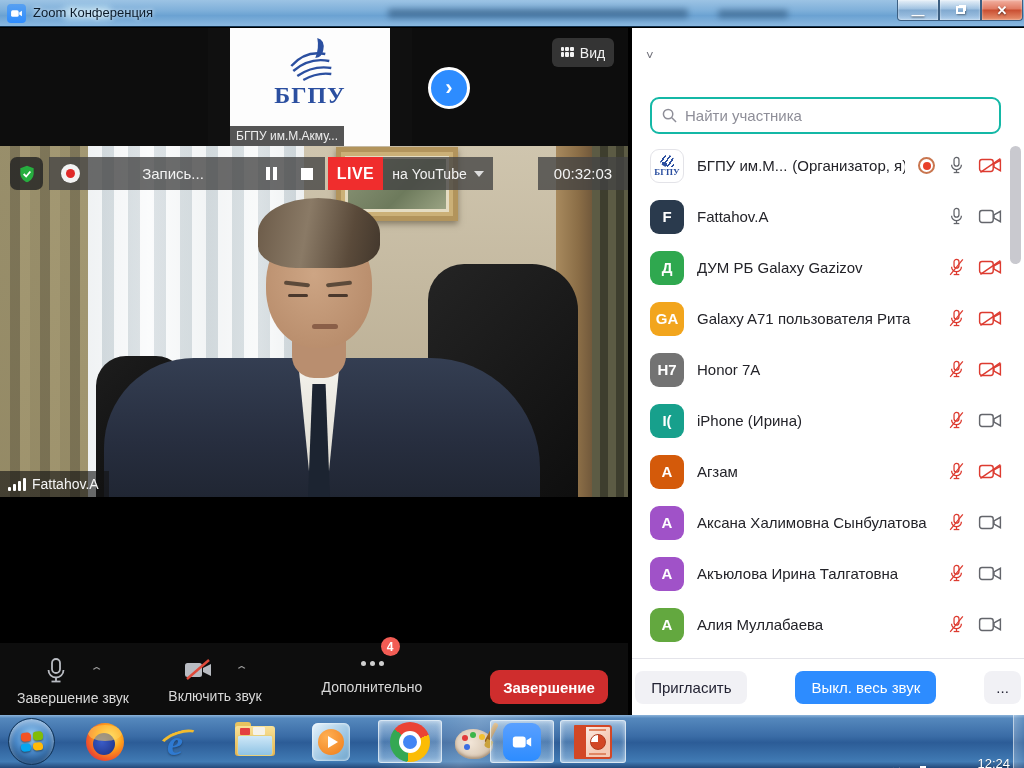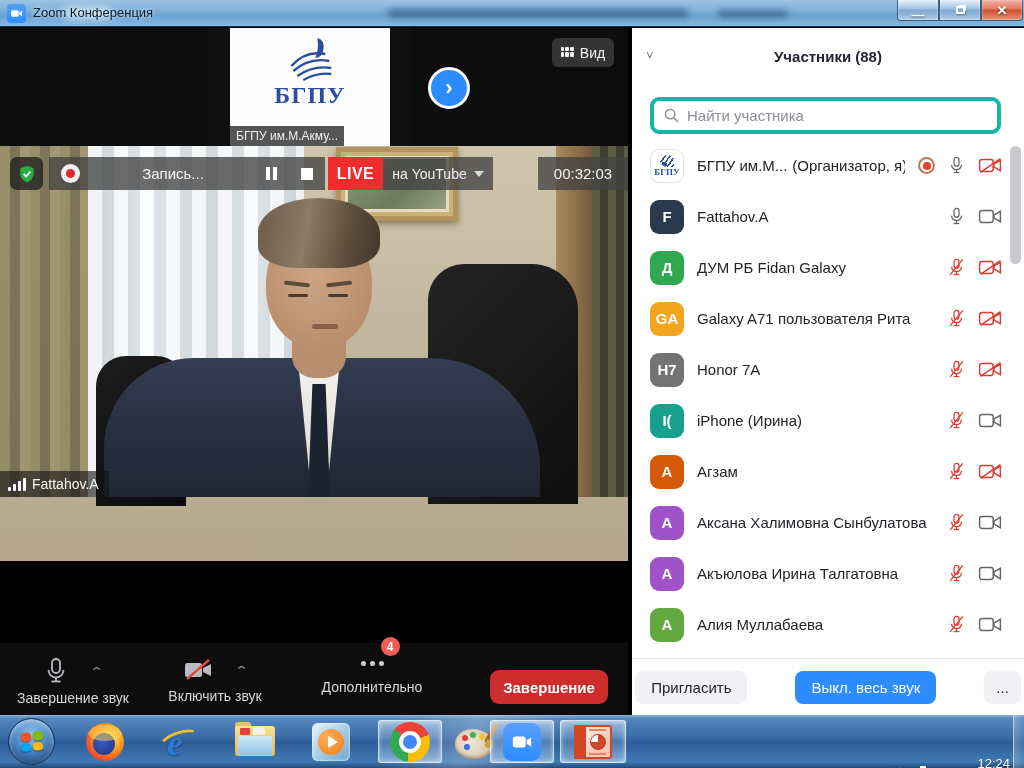--- a/index.html
+++ b/index.html
@@ -37,21 +37,21 @@
   #thumb-label { left:0; bottom:0; height:20px; max-width:160px; background:rgba(20,20,20,.72); color:#eee; font-size:12px;
     padding:3px 6px; white-space:nowrap; overflow:hidden; }
   #next-btn { left:428px; top:39px; width:42px; height:42px; border-radius:50%; background:#2d8cff; border:3px solid #fff;
     display:flex; align-items:center; justify-content:center; color:#fff; font-size:22px; font-weight:bold; }
   #view-btn { left:552px; top:10px; width:62px; height:29px; border-radius:6px; background:rgba(58,58,58,.88);
     display:flex; align-items:center; justify-content:center; gap:6px; color:#f2f2f2; font-size:14px; }
   .grid-icon { width:13px; height:11px; display:grid; grid-template-columns:1fr 1fr 1fr; grid-template-rows:4px 5px; gap:1px; }
   .grid-icon i { background:#f2f2f2; border-radius:1px; }
 
   
-  #video { left:0; top:146px; width:628px; height:415px; overflow:hidden; background:linear-gradient(180deg,#cfc5ae,#b4a78b); }
+  #video { left:0; top:146px; width:628px; height:351px; overflow:hidden; background:linear-gradient(180deg,#cfc5ae,#b4a78b); }
   .drape-left { left:0; top:0; width:92px; height:351px;
     background:repeating-linear-gradient(90deg,#8f855f 0 10px,#6f6749 10px 20px,#9b9068 20px 30px); opacity:.85; }
   .window { left:88px; top:0; width:216px; height:351px;
     background:linear-gradient(90deg,#dde3e6,#f6f8f9 28%,#e3e8ea 55%,#f2f5f6 80%,#d8dee1); }
   .window::after { content:""; position:absolute; inset:0;
     background:repeating-linear-gradient(90deg,rgba(255,255,255,.55) 0 14px,rgba(175,188,195,.35) 14px 26px); }
   .wall-frame { left:336px; top:1px; width:122px; height:74px; background:#cbb077; border:5px solid #b2945c;
     box-shadow:0 3px 6px rgba(70,60,40,.5); }
   .wall-frame-inner { position:absolute; inset:4px; background:linear-gradient(135deg,#8d9678,#6d7a5c 60%,#9aa383); border:3px solid #e4dcc2; }
   .door-frame { left:556px; top:0; width:38px; height:351px; background:linear-gradient(90deg,#a88a5e,#8a6d46 60%,#6e563a); }
@@ -105,21 +105,21 @@
   .badge { position:absolute; top:-12px; right:-16px; min-width:19px; height:19px; border-radius:10px; background:#f25c54;
     color:#fff; font-size:12px; font-weight:bold; display:flex; align-items:center; justify-content:center; padding:0 4px; }
   #end-btn { left:490px; top:27px; width:118px; height:34px; background:#cf2d2d; color:#fff; font-size:15px; font-weight:bold;
     border:none; border-radius:9px; }
 
   
   #panel { left:632px; top:28px; width:392px; height:687px; background:#fff; }
   #panel-header { left:0; top:0; width:392px; height:56px; display:flex; align-items:center; justify-content:center;
     font-size:15px; font-weight:bold; color:#242432; }
   #panel-collapse { left:14px; top:20px; width:16px; height:14px; color:#6f6f78; font-size:13px; }
-  #searchbox { left:18px; top:69px; width:351px; height:37px; border:4px solid #14b8a6; border-radius:9px; background:#fff;
+  #searchbox { left:18px; top:69px; width:351px; height:37px; border:2px solid #14b8a6; border-radius:9px; background:#fff;
     display:flex; align-items:center; padding:0 10px; gap:8px; }
   #searchbox input { border:none; outline:none; flex:1; font-size:15px; color:#333; font-family:"Liberation Sans",sans-serif; }
   #searchbox input::placeholder { color:#8e8e98; }
   #plist { left:0; top:112px; width:380px; height:516px; overflow:hidden; }
   .prow { position:relative; width:100%; height:51px; display:flex; align-items:center; padding:0 10px 0 18px; gap:13px; }
   .pav { width:34px; height:34px; border-radius:9px; color:#fff; font-weight:bold; font-size:15px;
     display:flex; align-items:center; justify-content:center; flex-shrink:0; }
   .pav.logo-avatar { background:#fff !important; border:1px solid #e3e3e8; color:#2b4fa0; font-size:9px;
     font-family:"Liberation Serif",serif; flex-direction:column; line-height:1; }
   .pav.logo-avatar::before { content:""; width:14px; height:12px; margin-bottom:1px;
@@ -355,21 +355,20 @@
           </div>
         <span class="badge">4</span>
       </div>
       <span class="lbl" style="margin-top:13px">Дополнительно</span>
     </div>
     <button id="end-btn" class="abs">Завершение</button>
   </div>
 
   <div id="panel" class="abs">
     <div id="panel-collapse" class="abs">˅</div>
-    <div id="panel-header" class="abs">Участники (88)</div>
     <div id="searchbox" class="abs">
       <svg width="15" height="15" viewBox="0 0 16 16">
         <circle cx="6.5" cy="6.5" r="5" fill="none" stroke="#8e8e98" stroke-width="1.6"></circle>
         <line x1="10.5" y1="10.5" x2="15" y2="15" stroke="#8e8e98" stroke-width="1.6"></line>
       </svg>
       <input type="text" placeholder="Найти участника" style="">
     </div>
     <div id="plist" class="abs">
   <div class="prow">
     <span class="pav logo-avatar" style="background: rgb(255, 255, 255);">БГПУ</span>
@@ -415,21 +414,21 @@
         <rect x="2" y="3" width="17" height="15" rx="3" fill="none" stroke="#63656b" stroke-width="1.8"></rect>
         <path d="M20 8.5l8-4.5v13l-8-4.5z" fill="none" stroke="#63656b" stroke-width="1.8"></path>
       </svg>
 
     </span>
   </div>
 
   <div class="prow">
     <span class="pav" style="background: rgb(47, 168, 79);">Д</span>
     <span class="pname">
-      <span> ДУМ РБ Fidan Galaxy</span>
+      <span> ДУМ РБ Galaxy Gazizov</span>
 
     </span>
     <span class="picons">
 
       <svg class="mic-off" width="17" height="19" viewBox="0 0 24 27">
         <rect x="8.5" y="2" width="7" height="12.5" rx="3.5" fill="none" stroke="#dd3b30" stroke-width="1.8"></rect>
         <path d="M5 12.5a7 7 0 0 0 14 0" fill="none" stroke="#dd3b30" stroke-width="1.8"></path>
         <line x1="12" y1="19.5" x2="12" y2="23" stroke="#dd3b30" stroke-width="1.8"></line>
         <line x1="8" y1="23.5" x2="16" y2="23.5" stroke="#dd3b30" stroke-width="1.8"></line>
         <line x1="3" y1="24" x2="21" y2="2" stroke="#dd3b30" stroke-width="1.8"></line>

